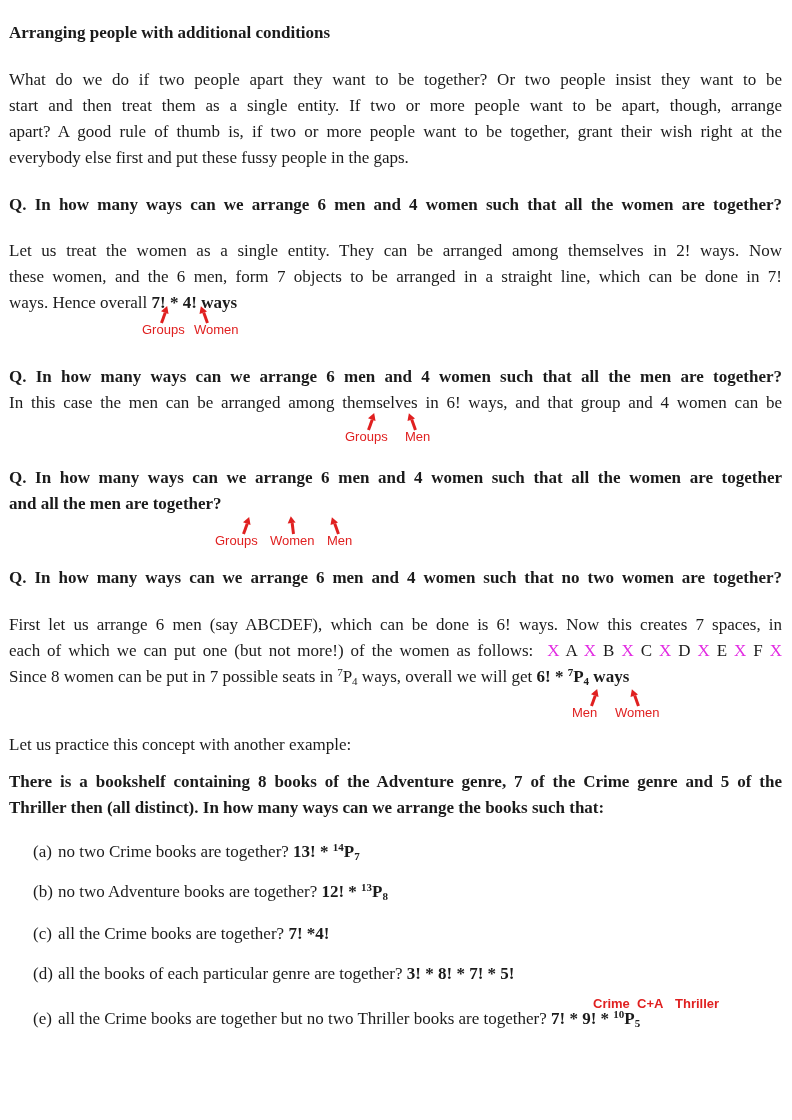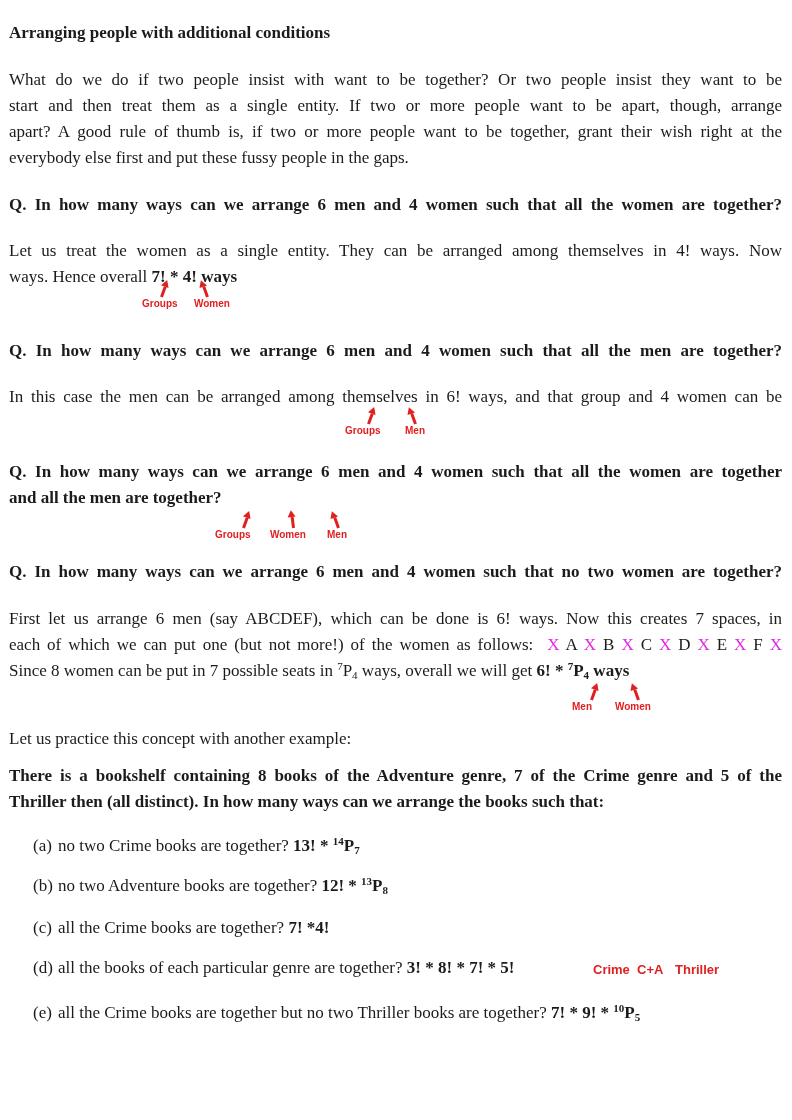--- a/index.html
+++ b/index.html
@@ -17,40 +17,40 @@
   }
   .tl { text-align: justify; }
   .jl { text-align-last: justify; }
   .jl-last { text-align-last: left; }
   h1.title { font-size: 17px; line-height: 26px; font-weight: bold; margin-top: 20px; }
   .heading { font-weight: bold; }
   .mt-intro { margin-top: 21px; }
   .mt-q1h { margin-top: 21px; }
   .mt-q1p { margin-top: 20px; }
   .mt-q2h { margin-top: 27px; }
-  .mt-q2p { margin-top: 20px; }
+  .mt-q2p { }
   .mt-q3h { margin-top: 21px; }
   .mt-q3p { margin-top: 22px; }
   .mt-q4h { margin-top: 17px; }
   .mt-q4p { margin-top: 21px; }
   .mt-practice { margin-top: 12px; }
   .mt-bsh { margin-top: 11px; }
   sup { font-size: 11px; line-height: 0; vertical-align: 6px; }
   sub { font-size: 11px; line-height: 0; vertical-align: -3px; }
   .mx { color: var(--magenta, #e22ce2); }
   
   .ann-row { position: relative; height: 14px; }
   .ann1 { margin-top: 7px; }
   .ann2 { margin-top: 14px; }
   .ann3 { margin-top: 17px; }
   .ann4 { margin-top: 16px; }
   .ann-item { position: absolute; top: 0; }
   .ann-label {
     font-family: "Liberation Sans", "DejaVu Sans", sans-serif;
-    font-weight: bold; font-size: 10px; line-height: 14px;
+    font-weight: normal; font-size: 13px; line-height: 14px;
     color: var(--red, #e02020); white-space: nowrap; display: block;
   }
   .arrow {
     position: absolute; bottom: 14px; width: 2.5px; height: 11px;
     background: var(--red, #e02020); transform-origin: 50% 100%;
   }
   .arrow::before {
     content: ""; position: absolute; left: 50%; top: -7px; transform: translateX(-50%);
     width: 0; height: 0;
     border-left: 4.5px solid transparent; border-right: 4.5px solid transparent;
@@ -59,47 +59,48 @@
   .lean-r { transform: rotate(20deg); }
   .lean-l { transform: rotate(-20deg); }
   .lean-sl { transform: rotate(-7deg); }
   
   .item { position: relative; padding-left: 49px; margin-top: 14px; }
   .item.first { margin-top: 18px; }
   .item.c { margin-top: 16px; }
   .item.e { margin-top: 19px; }
   .marker { position: absolute; left: 24px; top: 0; }
   .genre-labels span {
-    position: absolute; top: 8px;
+    position: absolute; top: 36px;
     font-family: "Liberation Sans", "DejaVu Sans", sans-serif;
     font-weight: bold; font-size: 13px; line-height: 14px;
     color: var(--red, #e02020); white-space: nowrap;
   }
   .gl-1 { left: 584px; } .gl-2 { left: 628px; } .gl-3 { left: 666px; }
 </style>
 </head>
 <body>
 
 <div class="page">
 
   <h1 class="title">Arranging people with additional conditions</h1>
 
   <div class="para mt-intro">
-    <div class="tl jl">What do we do if two people insist with want to be together? Or two people insist they want to be</div>
+    <div class="tl jl">What do we do if two people apart they want to be together? Or two people insist they want to be</div>
     <div class="tl jl">start and then treat them as a single entity. If two or more people want to be apart, though, arrange</div>
     <div class="tl jl">apart? A good rule of thumb is, if two or more people want to be together, grant their wish right at the</div>
     <div class="tl jl-last">everybody else first and put these fussy people in the gaps.</div>
   </div>
 
   <div class="heading mt-q1h">
     <div class="tl jl">Q. In how many ways can we arrange 6 men and 4 women such that all the women are together?</div>
   </div>
 
   <div class="para mt-q1p">
-    <div class="tl jl">Let us treat the women as a single entity. They can be arranged among themselves in 4! ways. Now</div>
+    <div class="tl jl">Let us treat the women as a single entity. They can be arranged among themselves in 2! ways. Now</div>
+    <div class="tl jl">these women, and the 6 men, form 7 objects to be arranged in a straight line, which can be done in 7!</div>
     <div class="tl jl-last"><span>ways. Hence overall </span><b>7! * 4! ways</b></div>
   </div>
 
   <div class="ann-row ann1">
     <div class="ann-item" style="left:133px">
       <span class="arrow lean-r" style="left:18px"></span>
       <span class="ann-label">Groups</span>
     </div>
     <div class="ann-item" style="left:185px">
       <span class="arrow lean-l" style="left:12px"></span>

